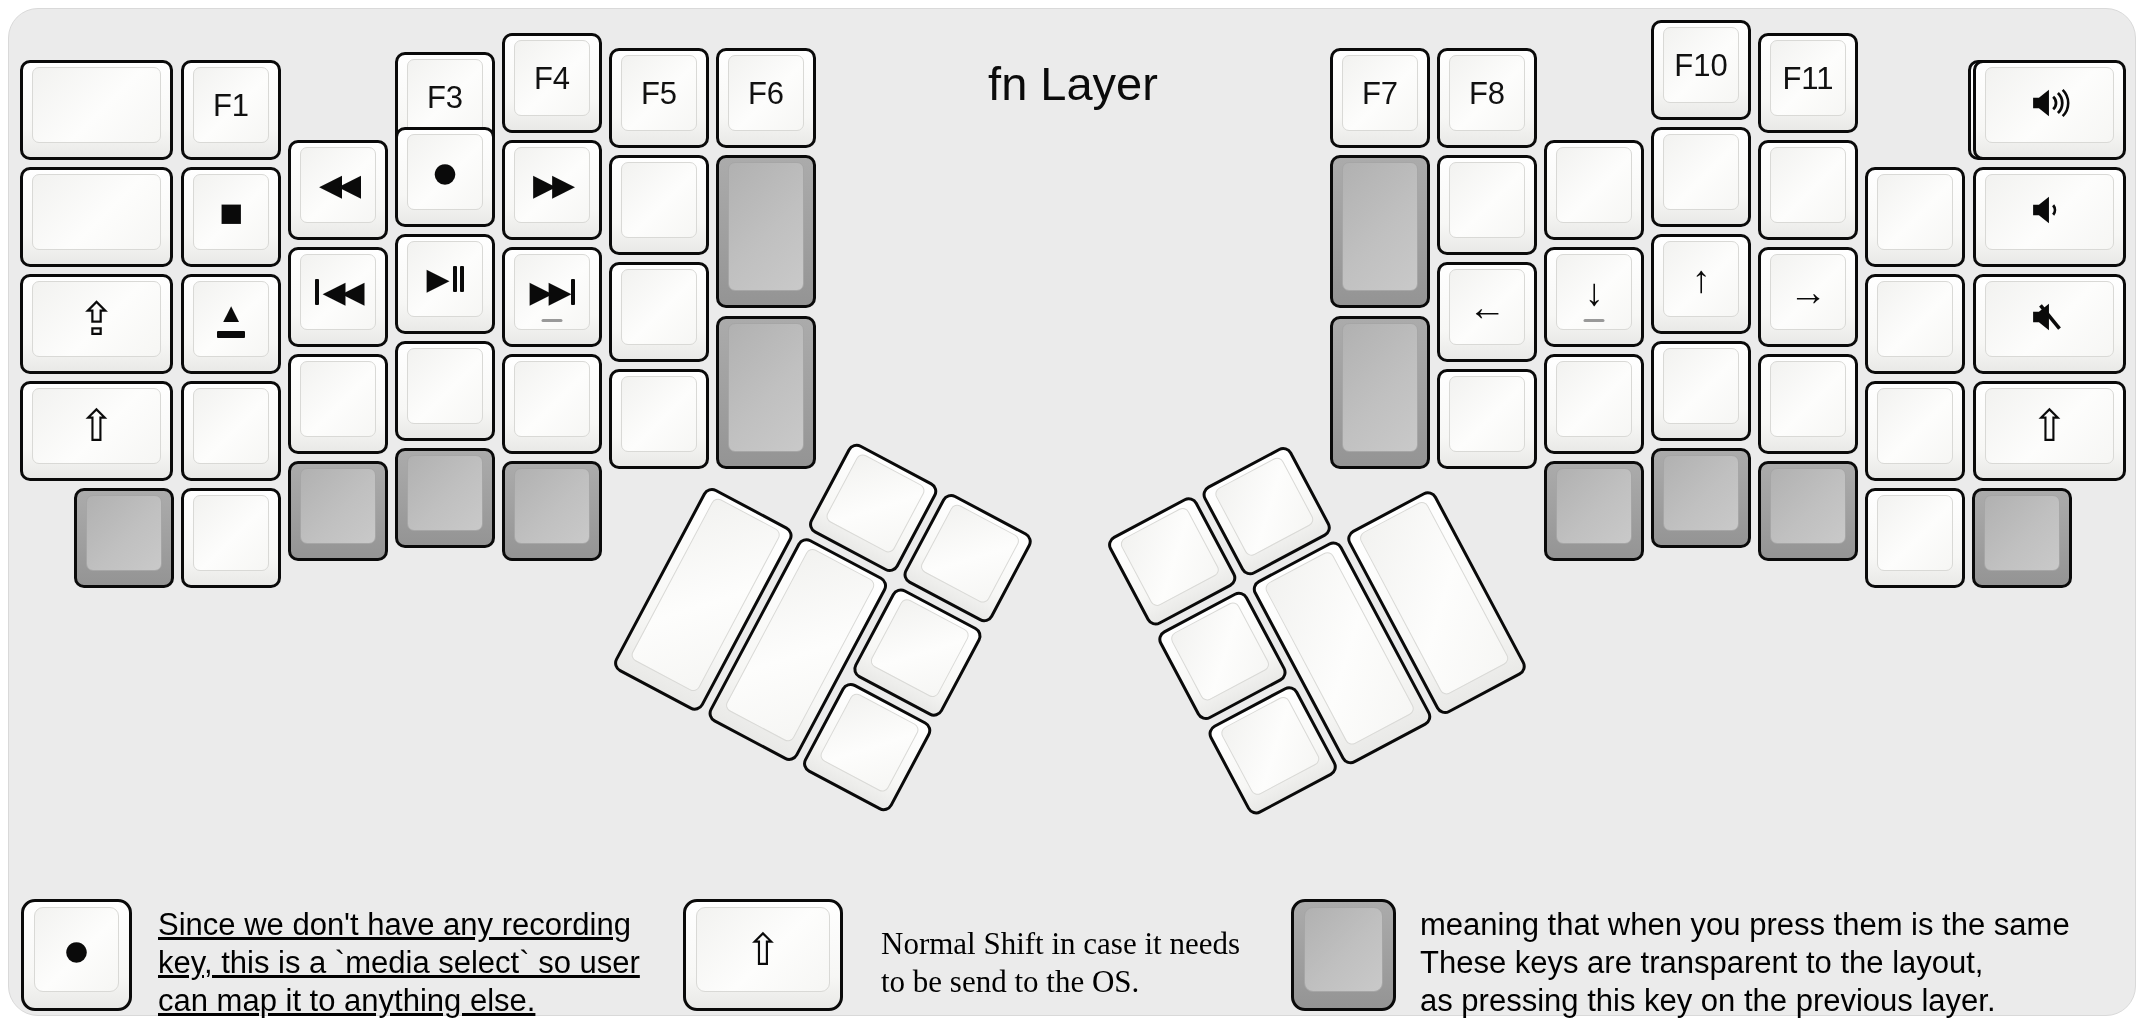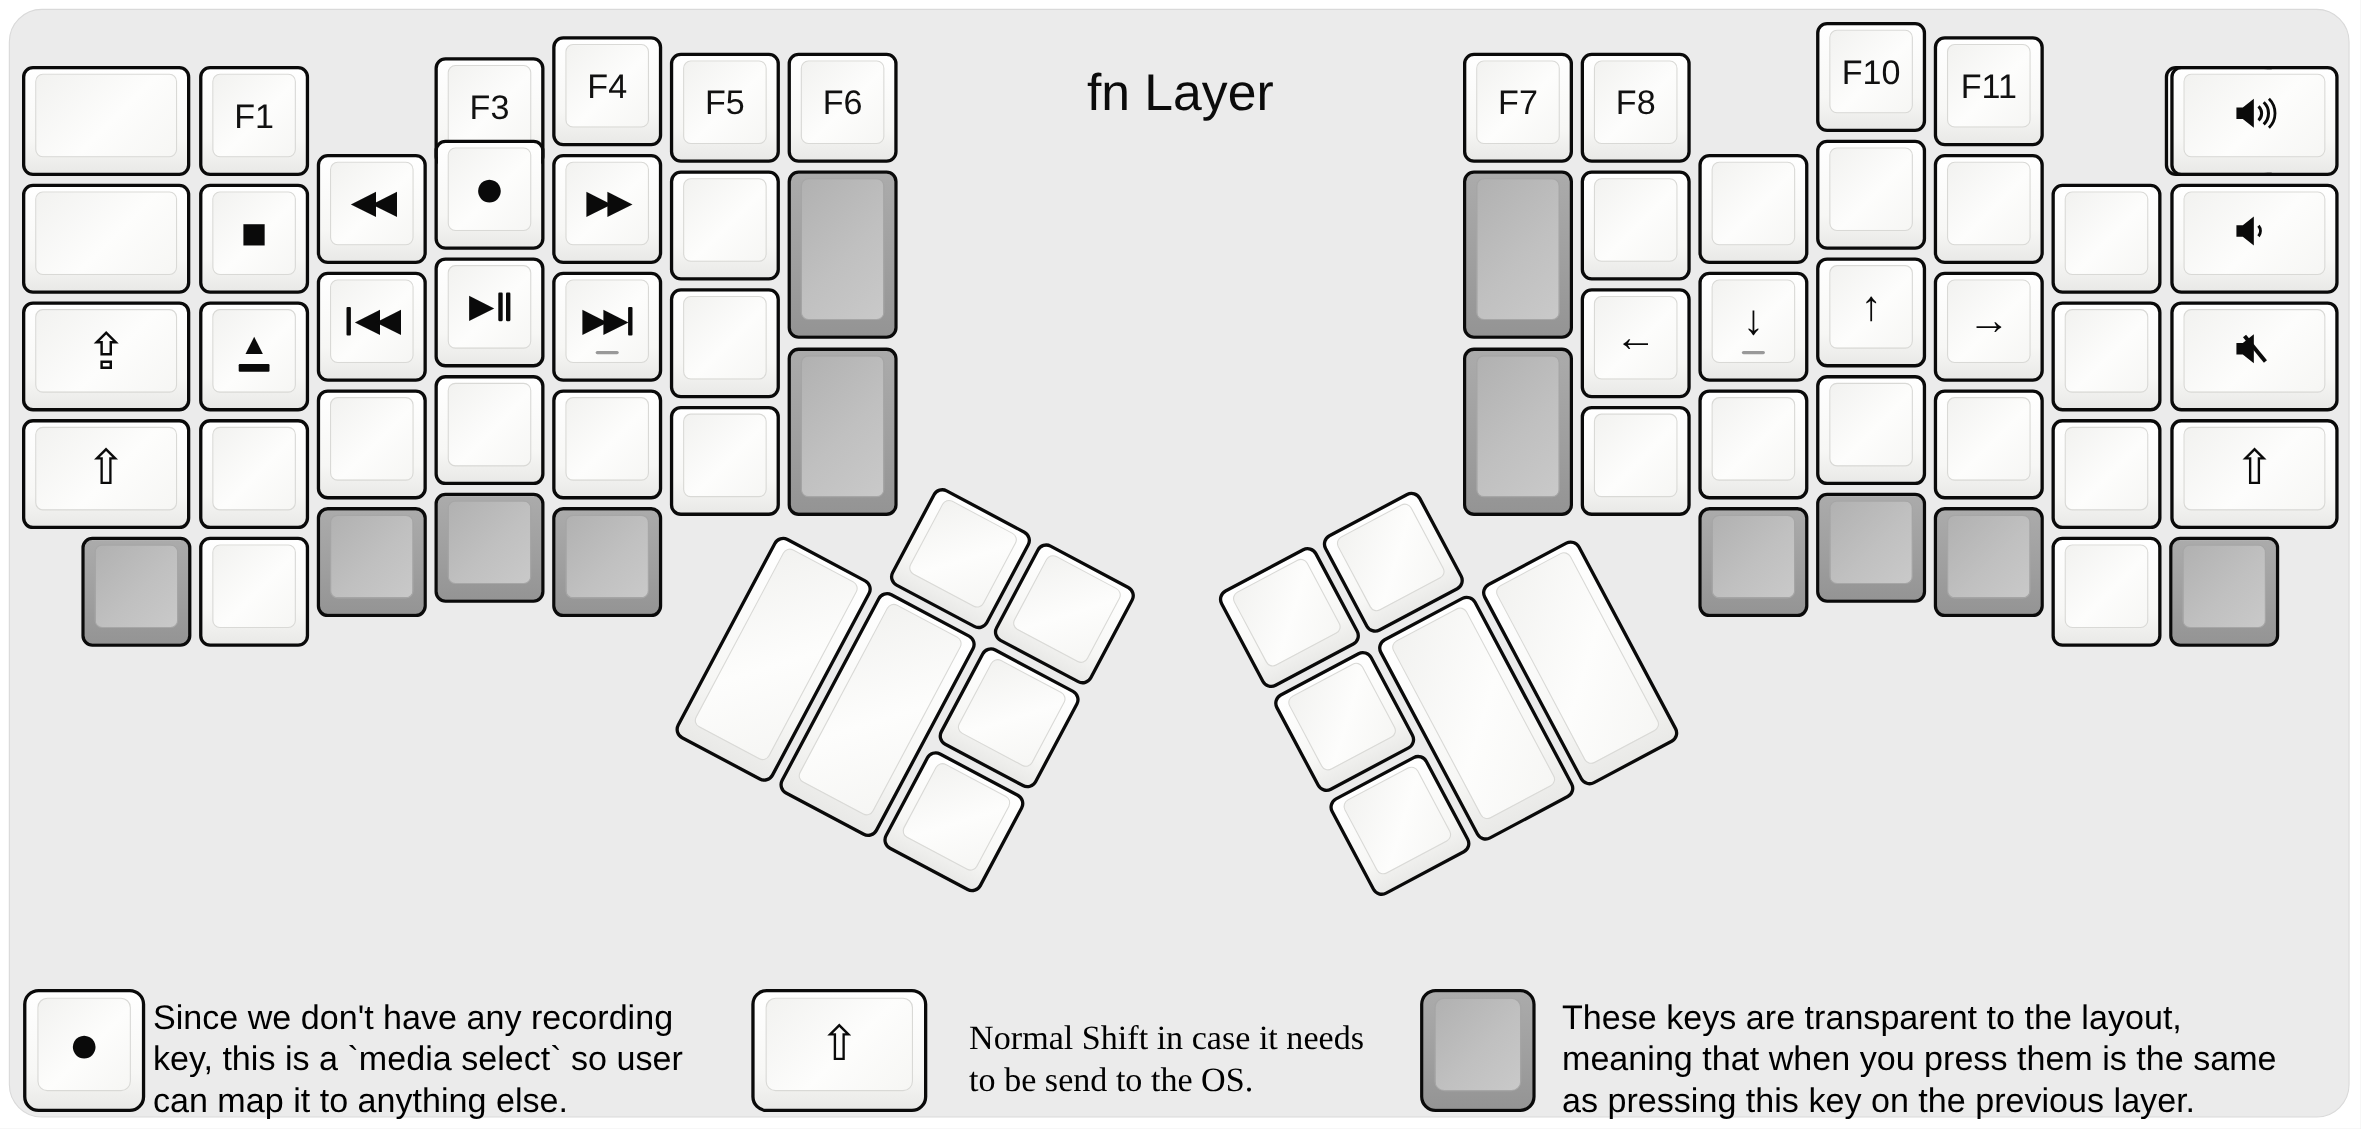--- a/index.html
+++ b/index.html
@@ -50,21 +50,21 @@
   .g-shift{font-size:44px;line-height:1;color:#0a0a0a;}
   .g-caps{font-size:46px;line-height:1;color:#0a0a0a;}
   .subdash{position:absolute;bottom:7px;left:50%;transform:translateX(-50%);
     width:21px;height:3px;background:#999;border-radius:2px;}
   svg.vol{width:48px;height:38px;}
   .thumb{position:absolute;width:321px;height:321px;}
   
   .legend-key{border-radius:14px;}
   .legend-key .keytop{left:10px;right:10px;top:5px;bottom:16px;border-radius:9px;}
   .legend-text{position:absolute;font-size:31px;line-height:38px;color:#000;white-space:nowrap;}
-  .lt1{left:139px;top:906px;}
+  .lt1{left:158px;top:906px;text-decoration:underline;}
   .lt2{left:881px;top:925px;font-family:Liberation Serif, serif;}
   .lt3{left:1420px;top:906px;}
 </style>
 </head>
 <body>
 
 <div class="panel"></div>
 <div class="layer-title">fn Layer</div>
 <div id="keys" style="position:absolute;left:0;top:0;width:2146px;height:1026px;">
     <div class="key white" style="left: 20px; top: 60px; width: 153px; height: 100px;">
@@ -393,16 +393,16 @@
 <div class="legend-text lt1">
   <div>Since we don't have any recording</div>
   <div>key, this is a `media select` so user</div>
   <div>can map it to anything else.</div>
 </div>
 <div class="legend-text lt2">
   <div>Normal Shift in case it needs</div>
   <div>to be send to the OS.</div>
 </div>
 <div class="legend-text lt3">
+  <div>meaning that when you press them is the same</div>
   <div>These keys are transparent to the layout,</div>
-  <div>meaning that when you press them is the same</div>
   <div>as pressing this key on the previous layer.</div>
 </div>
 
 </body></html>

